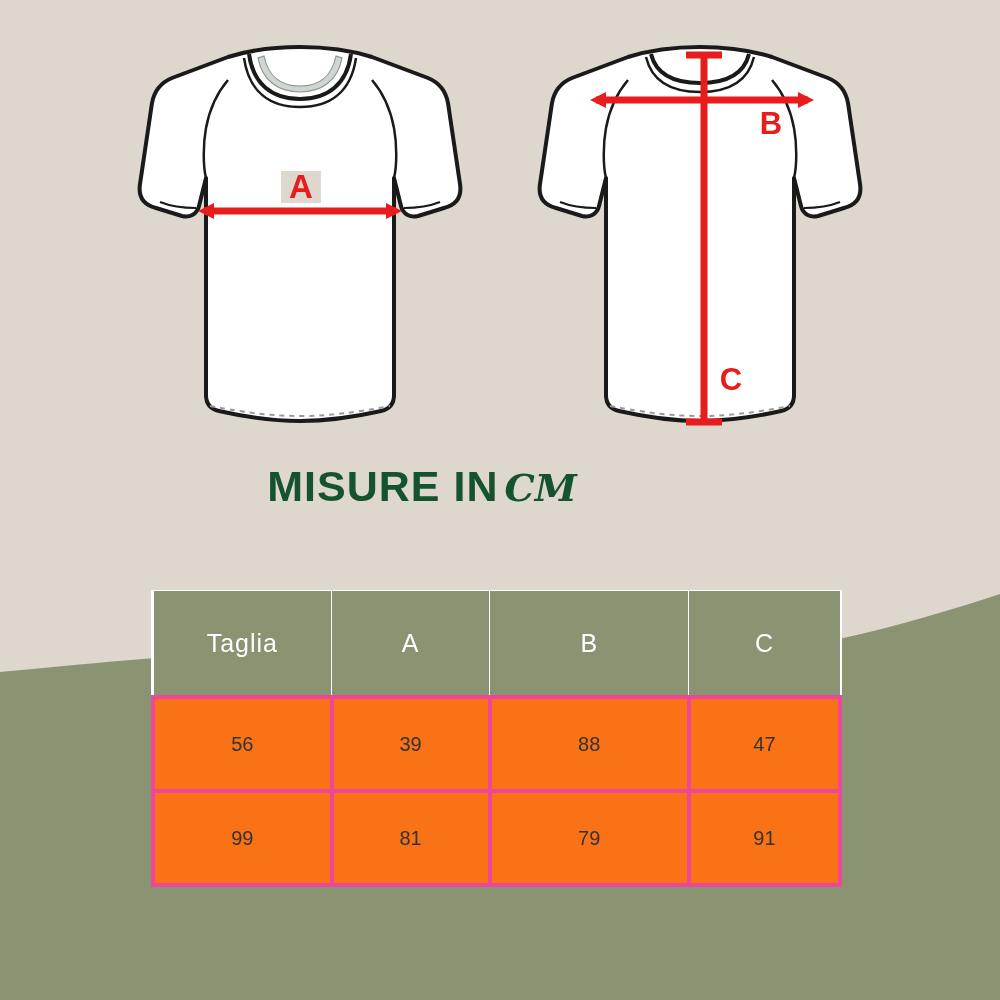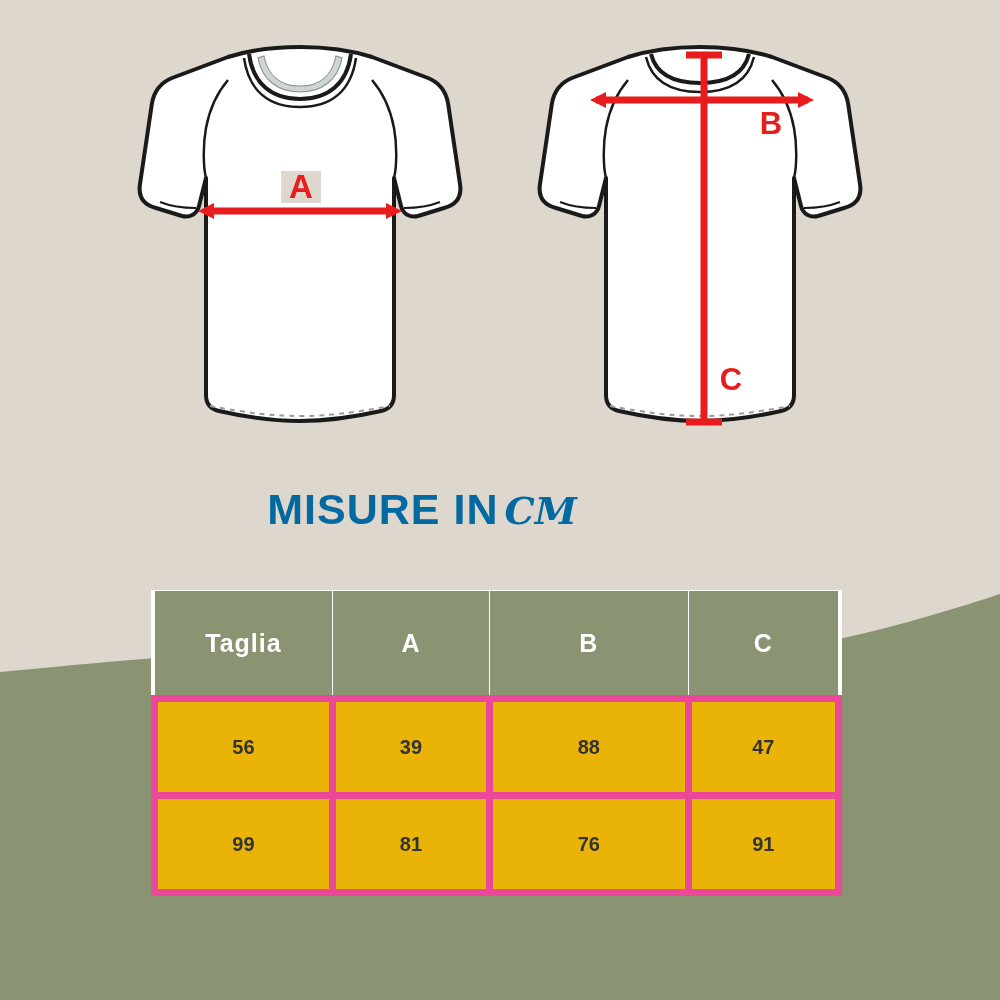--- a/index.html
+++ b/index.html
@@ -40,25 +40,24 @@
     left: 0; top: 0;
   }
 
   
   #measure-title {
     position: absolute;
     left: 0;
     top: 462px;
     width: 844px;
     text-align: center;
-    color: #0369a1;
+    color: #14532d;
     font-size: 43px;
     font-weight: bold;
     letter-spacing: 1px;
-    margin-top: 23px;
   }
   #measure-title .cm {
     font-family: "DejaVu Serif", serif;
     font-style: italic;
     font-size: 38px;
     letter-spacing: 0;
     padding-left: 6px;
   }
 
   
@@ -70,34 +69,34 @@
     border-collapse: collapse;
     background: #ffffff;
     table-layout: fixed;
   }
   #size-table th,
   #size-table td {
     border: 2px solid #ffffff;
     text-align: center;
     height: 66px;
     font-size: 20px;
-    font-weight: bold;
+    font-weight: normal;
     color: #333333;
     padding: 12px;
   }
   #size-table thead th {
     background: #8a9472;
     color: #ffffff;
     font-size: 25px;
     height: 80px;
     letter-spacing: 1px;
   }
   #size-table tbody td {
-    background: #eab308;
-    border: 7px solid #ec4899;
+    background: #f97316;
+    border: 4px solid #ec4899;
   }
   #size-table thead th {
     border: 1px solid #ffffff;
   }
   #size-table col.c0 { width: 26%; }
   #size-table col.c1 { width: 23%; }
   #size-table col.c2 { width: 29%; }
   #size-table col.c3 { width: 22%; }
 </style>
 </head>
@@ -235,17 +234,17 @@
   <tbody>
     <tr>
       <td>56</td>
       <td>39</td>
       <td>88</td>
       <td>47</td>
     </tr>
     <tr>
       <td>99</td>
       <td>81</td>
-      <td>76</td>
+      <td>79</td>
       <td>91</td>
     </tr>
   </tbody>
 </table>
 
 </body></html>

